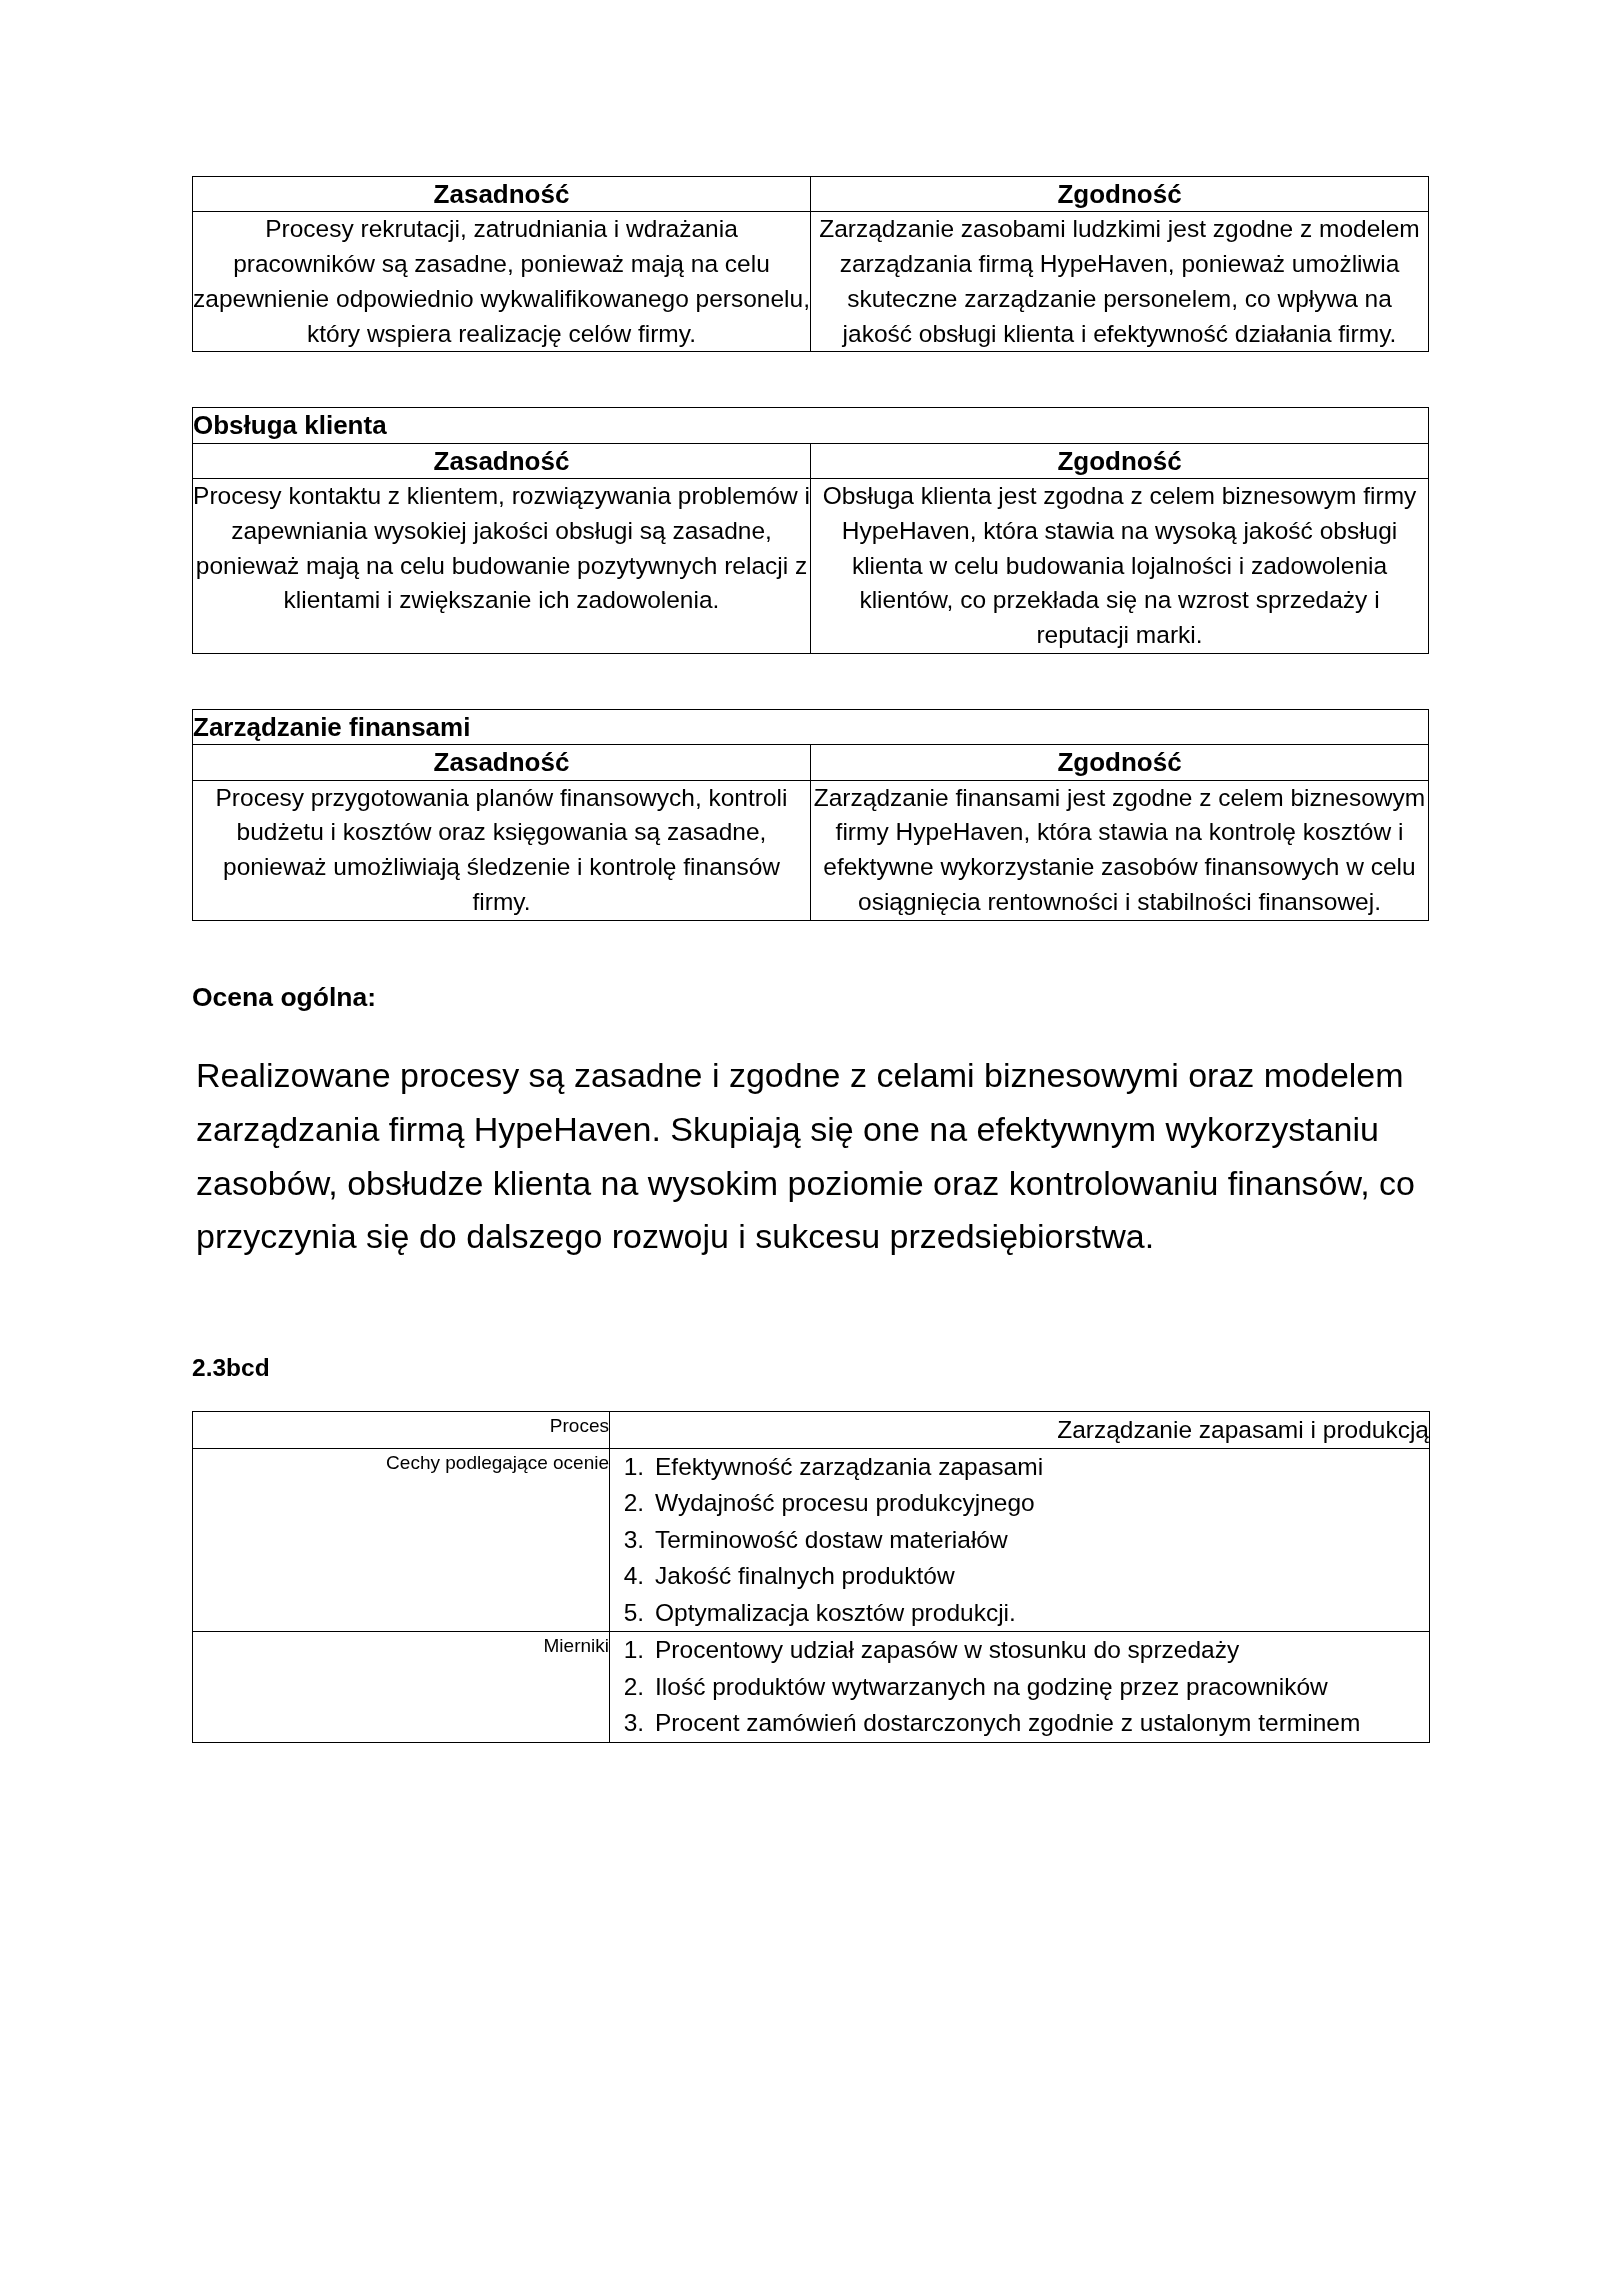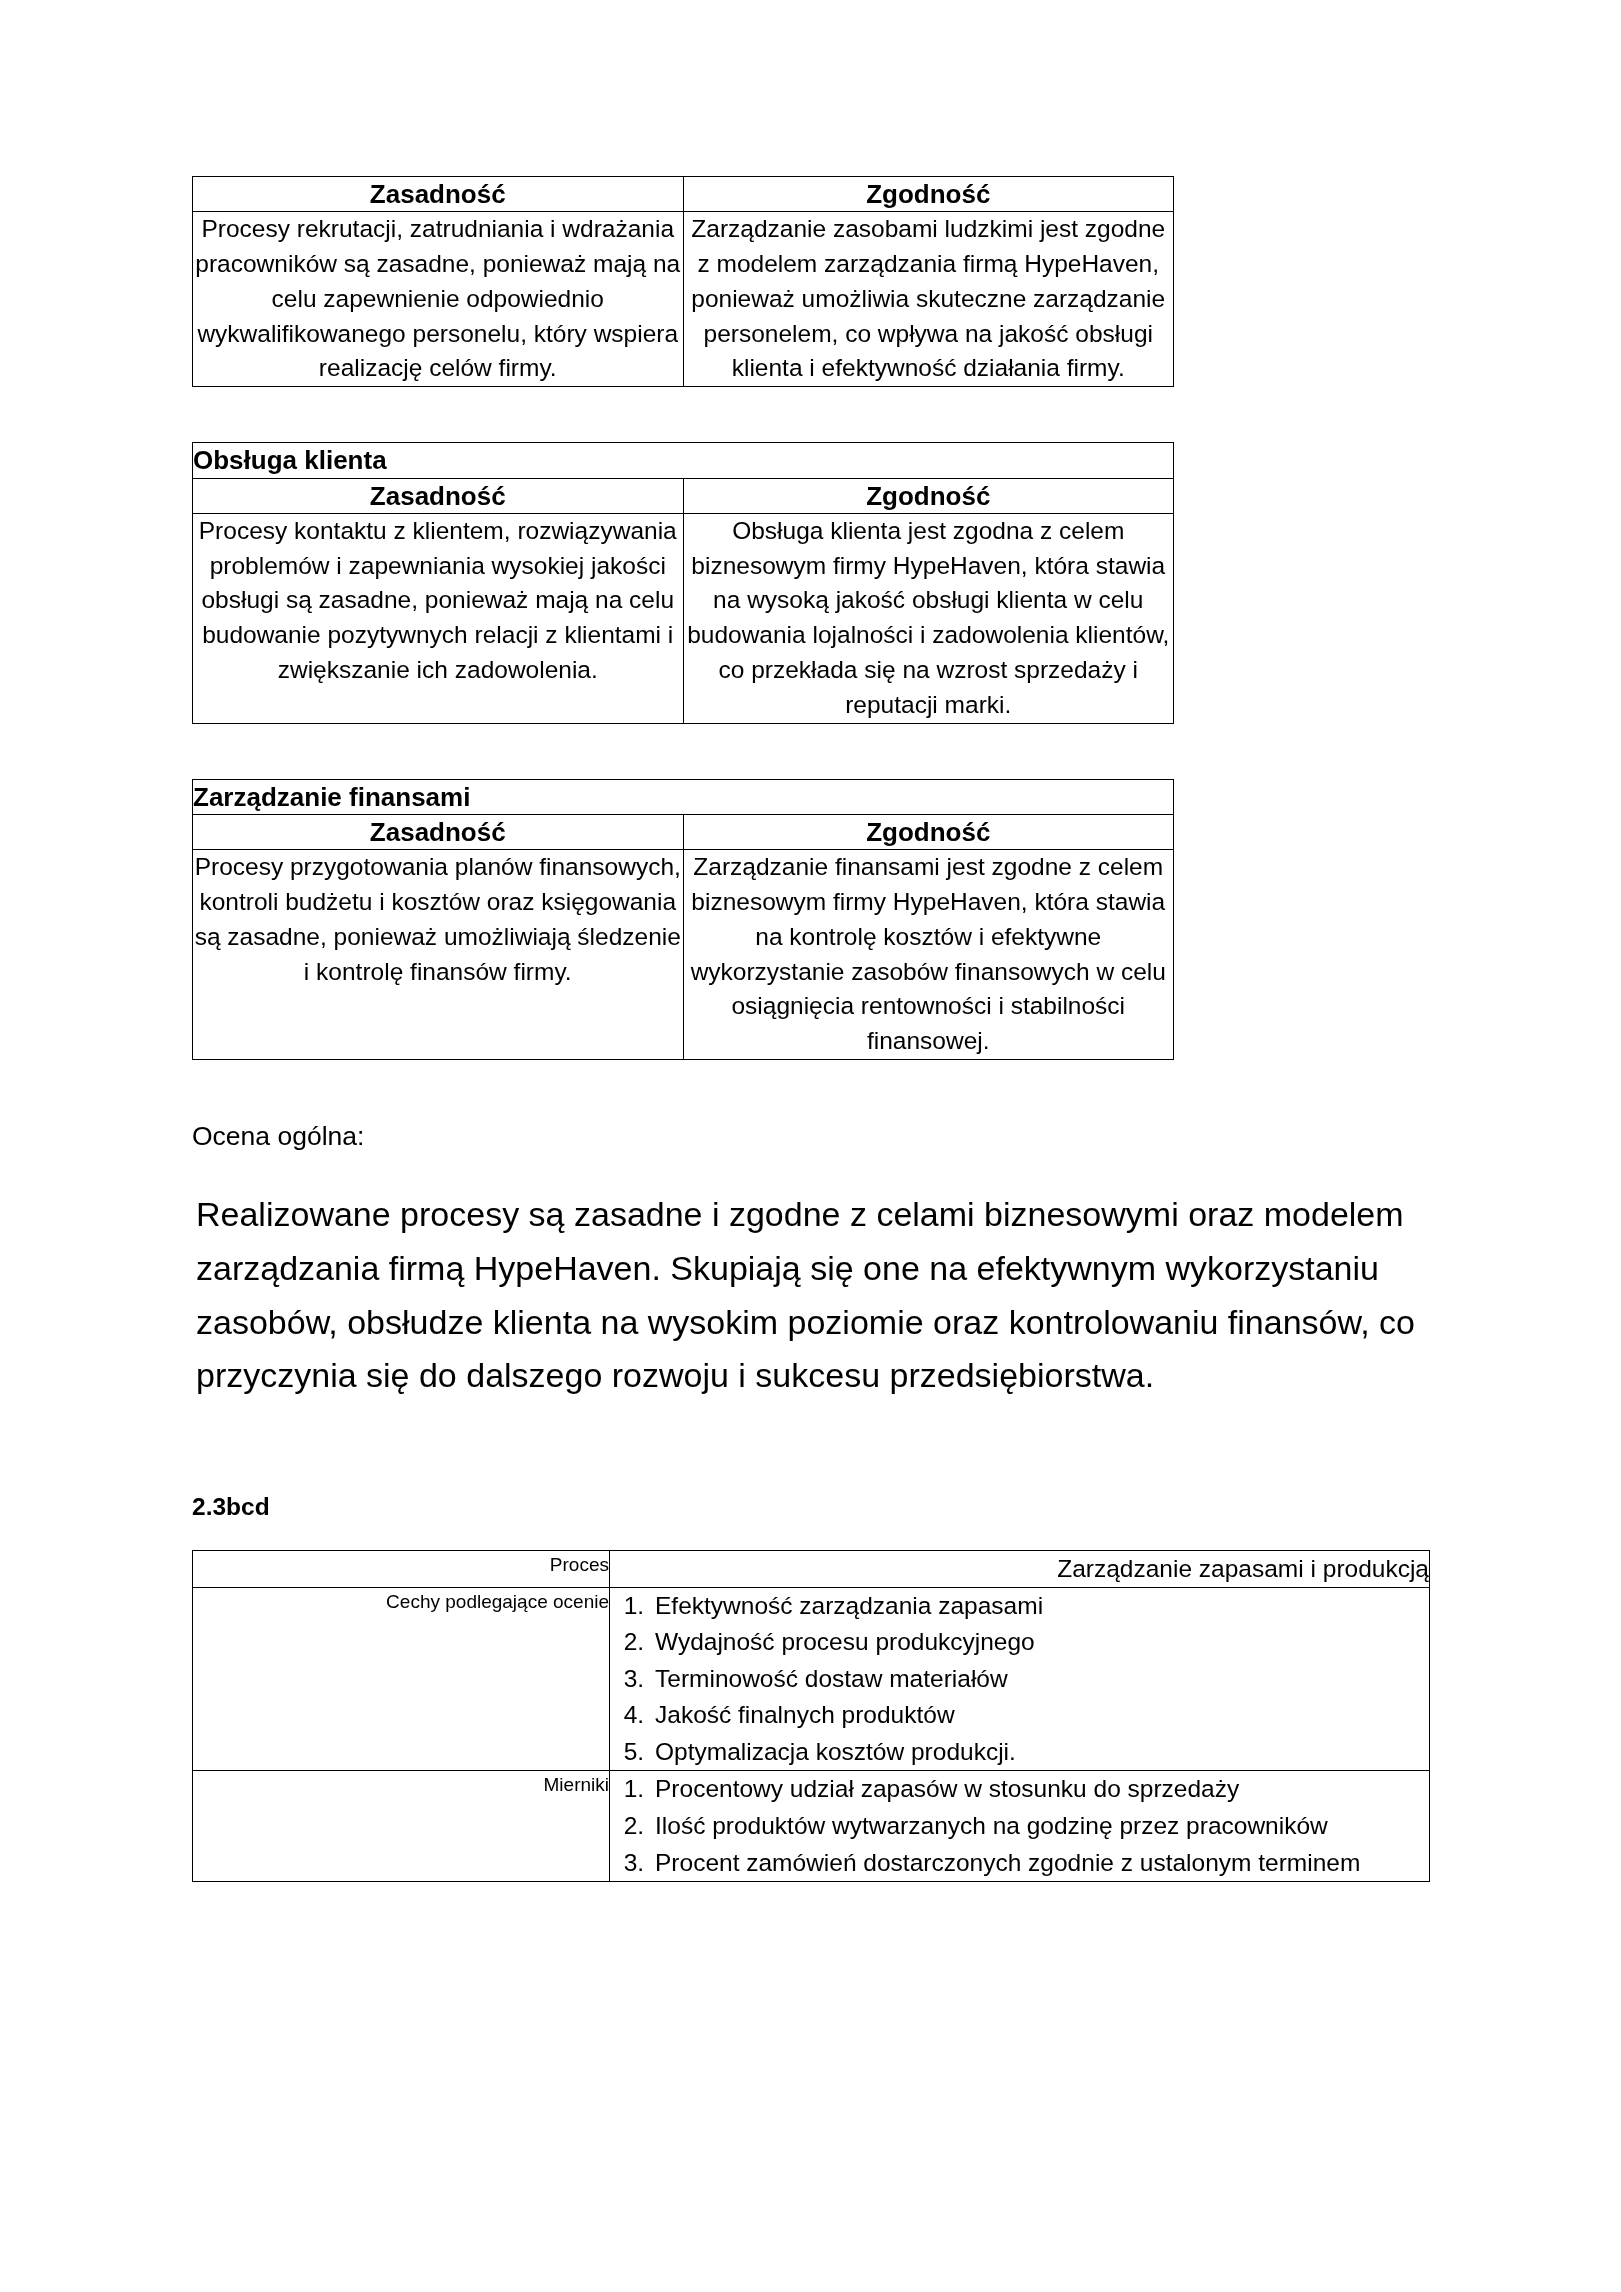--- a/index.html
+++ b/index.html
@@ -26,21 +26,21 @@
   .content {
     position: absolute;
     left: 192px;
     top: 176px;
     width: 1237px;
   }
 
   
   table.doc-table {
     border-collapse: collapse;
-    width: 982px;
+    width: 1237px;
     table-layout: fixed;
     margin: 0;
   }
   table.doc-table td,
   table.doc-table th {
     border: 1.6px solid #000000;
     vertical-align: top;
     padding: 0;
   }
 
@@ -64,21 +64,21 @@
     line-height: 1.42;
     padding: 8.8px 11.8px 10.8px 11.8px;
     margin-left: 33px;
   }
   .col-half { width: 50%; }
 
   .table-gap { height: 55px; }
 
   
   .section-heading {
-    font-weight: normal;
+    font-weight: bold;
     font-size: 26.5px;
     line-height: 1.3;
     margin: 0;
     padding: 0;
   }
   .body-par {
     font-size: 34px;
     line-height: 1.58;
     margin: 4px;
     padding: 0;

